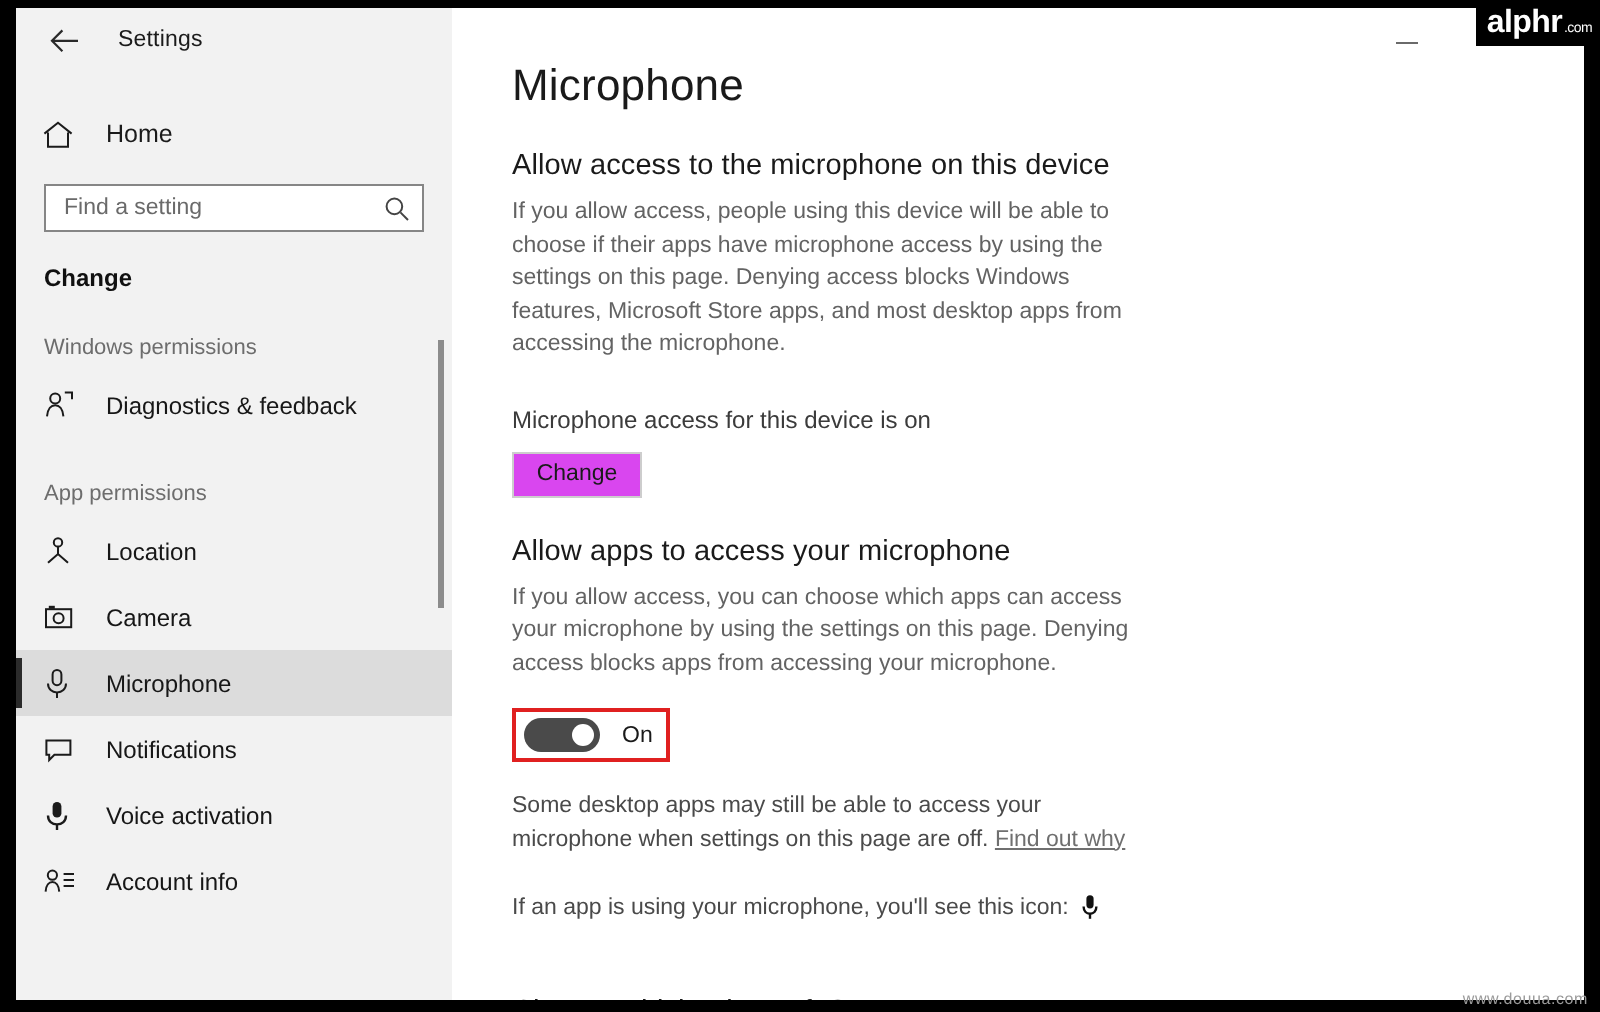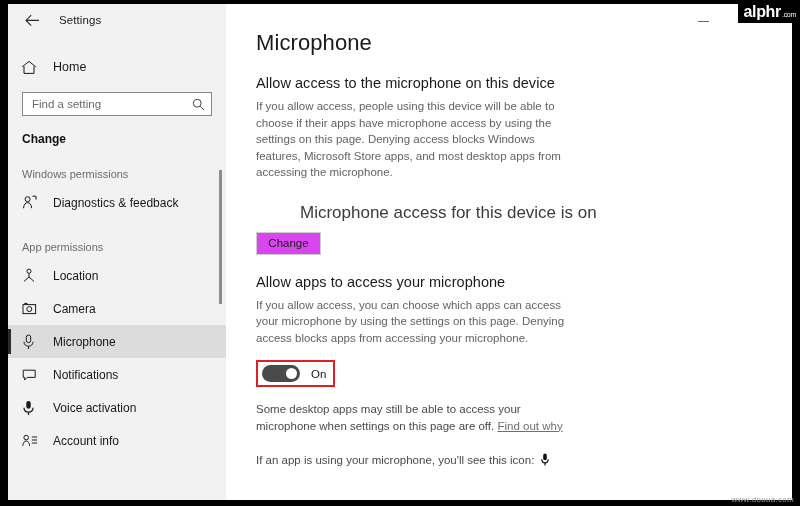--- a/index.html
+++ b/index.html
@@ -112,21 +112,21 @@
   }
   .sec-head {
     font-size: 14.5px; color: #1a1a1a; font-weight: normal;
     margin-top: 19px; letter-spacing: .05px;
   }
   .body-text {
     font-size: 11.5px; color: #636363; line-height: 16.5px;
     max-width: 312px; margin-top: 7px;
   }
   .status-line {
-    font-size: 17px; color: #3b3b3b; margin-top: 22px; margin-left: 44px;
+    font-size: 12px; color: #3b3b3b; margin-top: 22px;
   }
   .change-btn {
     margin-top: 9px; width: 65px; height: 23px;
     background: #d946ef; border: 1px solid #cdcdcd;
     font-size: 11.5px; color: #1a1a1a; cursor: pointer;
     font-family: "Liberation Sans", sans-serif;
   }
 
   .toggle-annot {
     margin-top: 14px; display: inline-flex; align-items: center;

